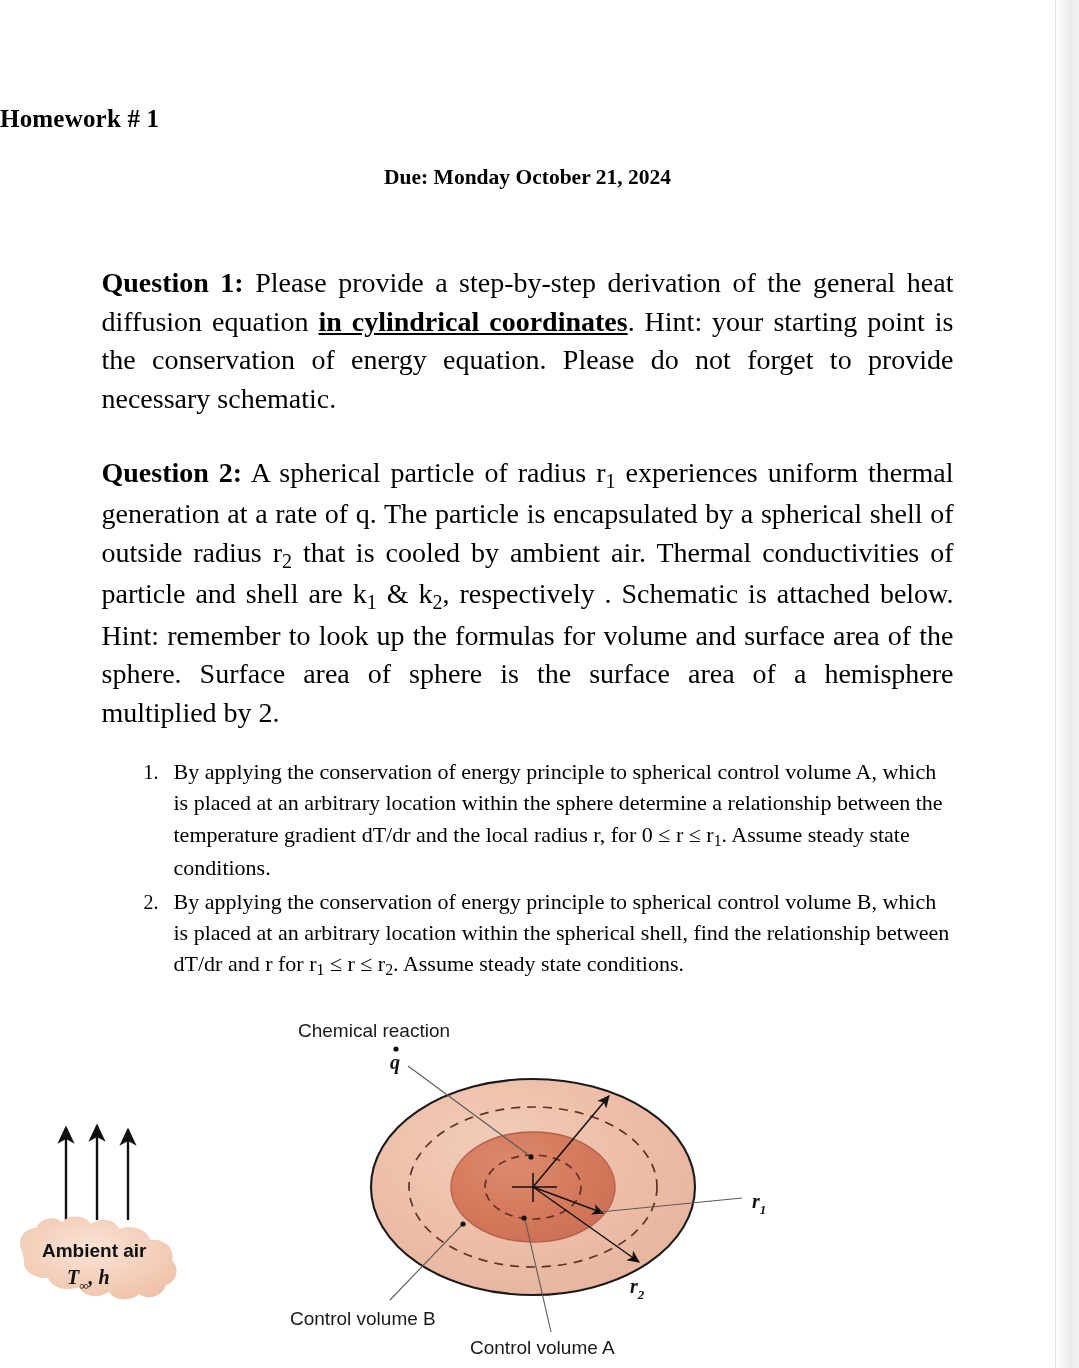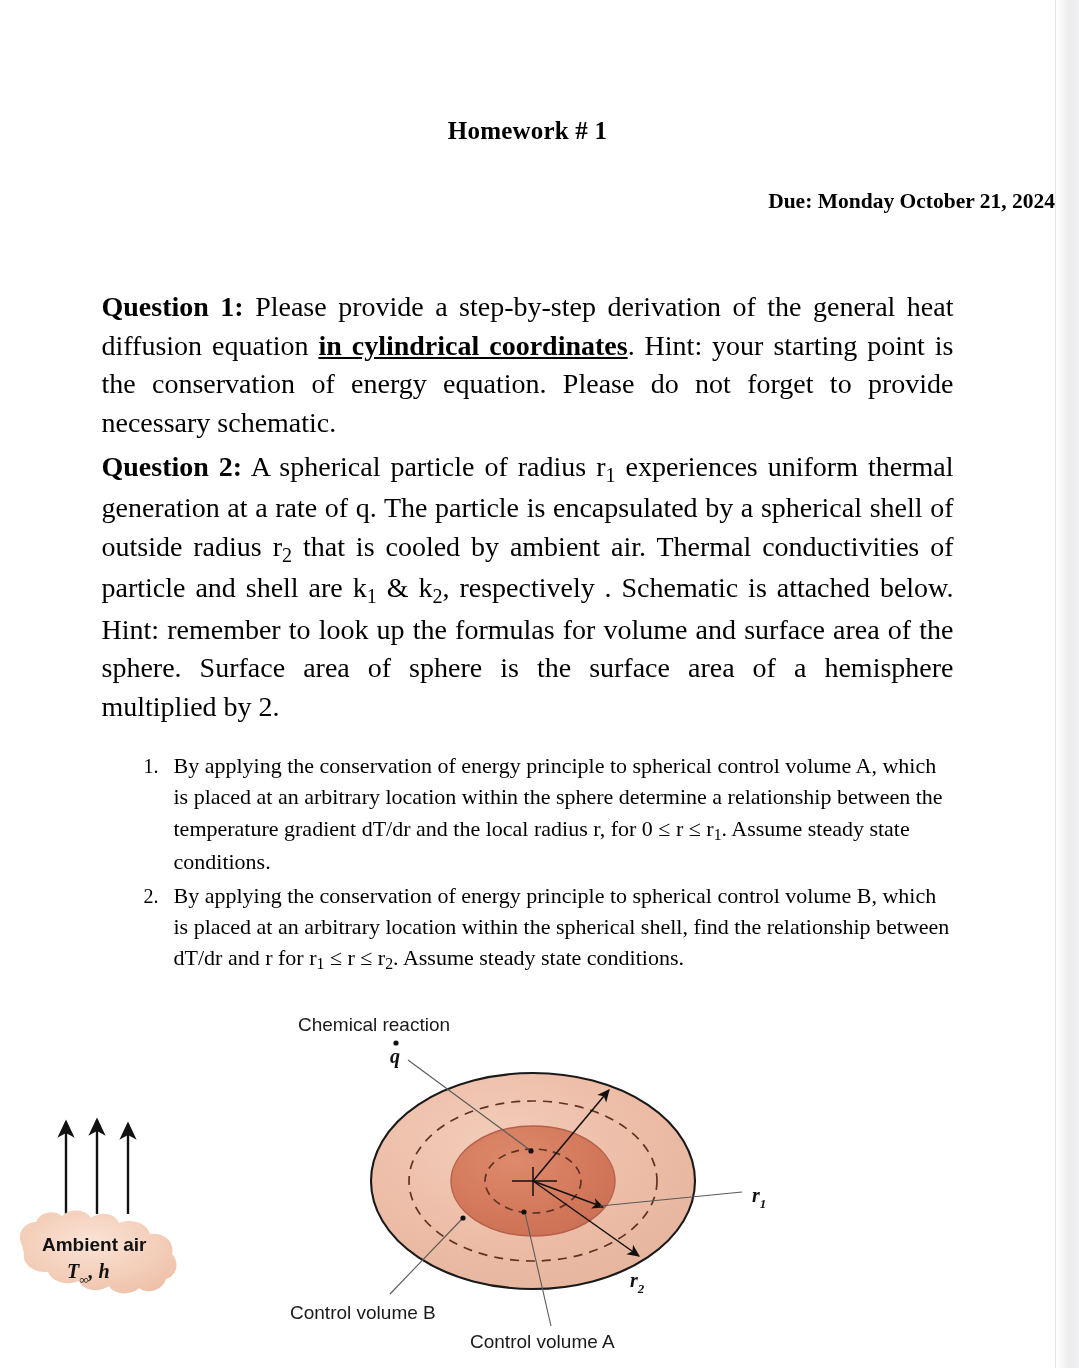--- a/index.html
+++ b/index.html
@@ -40,49 +40,49 @@
     position: absolute;
     left: 0;
     top: 0;
     width: 1055px;
     height: 1368px;
     background: #ffffff;
   }
 
   
   .doc-title {
-    text-align: center;
+    text-align: left;
     font-weight: bold;
     font-size: 25px;
     letter-spacing: .2px;
-    margin: 12px;
+    margin: 0;
     padding-top: 105px;
   }
   .doc-subtitle {
-    text-align: right;
+    text-align: center;
     font-weight: bold;
     font-size: 21.5px;
     margin: 0;
     padding-top: 32px;
   }
 
   
   .body-wrap {
     margin: 0 auto;
     width: 852px;
     padding-top: 74px;
   }
   p.para {
     margin: 0 0 0 0;
     font-size: 28px;
     line-height: 1.375;
     text-align: justify;
     text-justify: inter-word;
   }
-  p.para + p.para { margin-top: 6px; }
+  p.para + p.para { margin-top: 36px; }
   .qlabel { font-weight: bold; }
   .ul-bold { font-weight: bold; text-decoration: underline; }
   .sub { font-size: 0.72em; vertical-align: -0.28em; }
   .ital { }
 
   
   ol.qlist {
     margin: 24px 0 0 0;
     padding-left: 62px;
     font-size: 22px;

